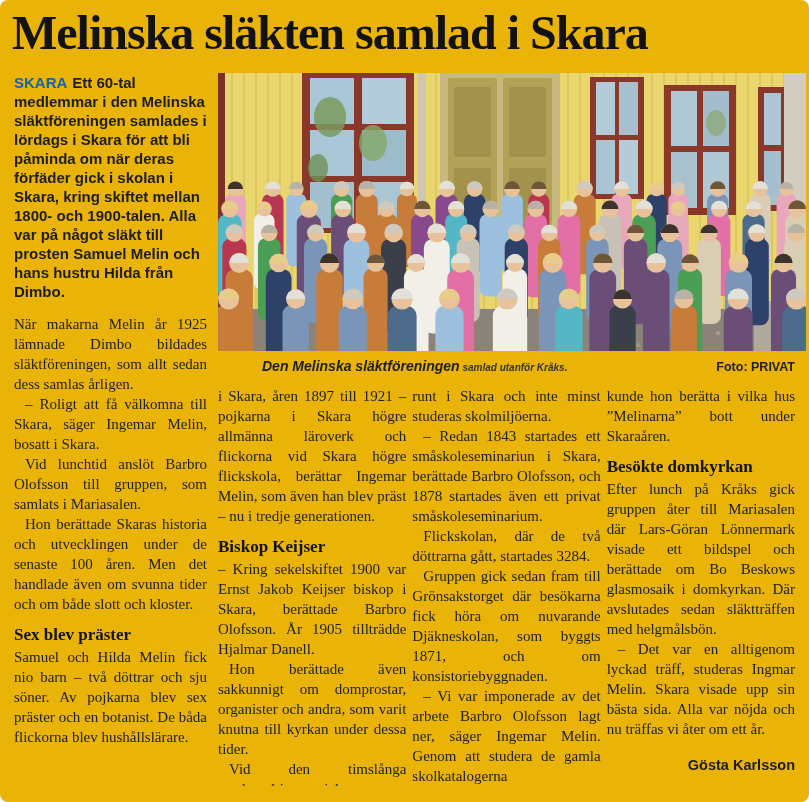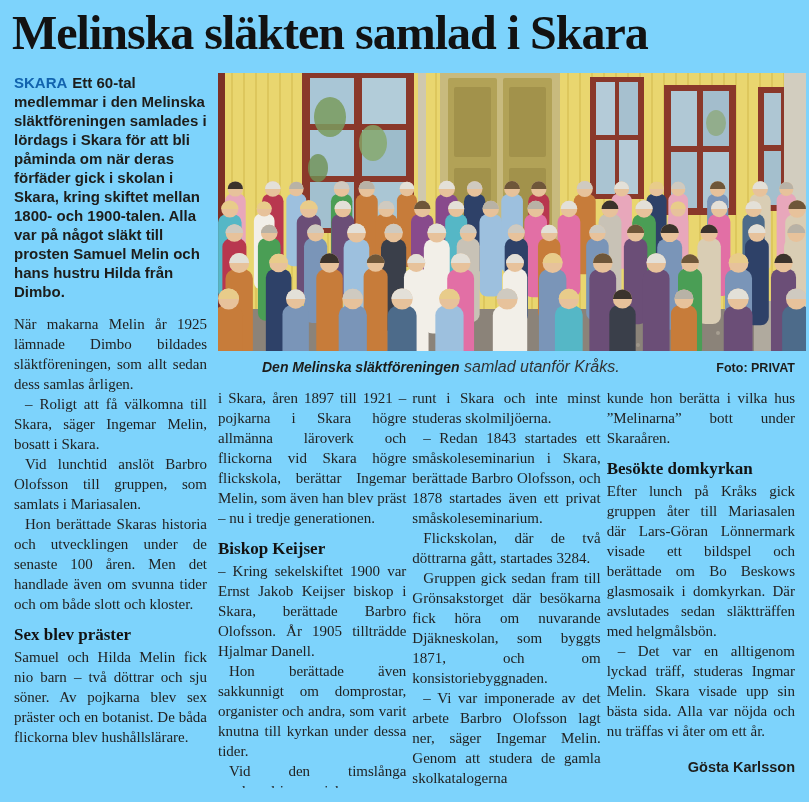--- a/index.html
+++ b/index.html
@@ -1,36 +1,36 @@
 <!DOCTYPE html>
 <html><head>
 <meta charset="utf-8">
 <style>
   html,body{margin:0;padding:0;background:#ffffff;}
-  .page{position:relative;width:809px;height:802px;background:#7dd3fc;overflow:hidden;
-        font-family:"Liberation Serif","DejaVu Serif",serif;color:#1d1d1b;}
+  .page{position:relative;width:809px;height:802px;background:#eab308;overflow:hidden;
+        font-family:"Liberation Serif","DejaVu Serif",serif;color:#1d1d1b;border-radius:8px;}
   .headline{margin:6px 12px 0 12px;font-family:"Liberation Serif","DejaVu Serif",serif;
         font-weight:700;font-size:48px;line-height:1.12;letter-spacing:-1px;color:#121212;
         white-space:nowrap;}
   .content{display:flex;padding:0 14px;margin-top:13px;}
   .leftcol{flex:none;width:193px;margin-right:11px;}
   .lead{font-family:"Liberation Sans","DejaVu Sans",sans-serif;font-weight:700;
         font-size:15px;line-height:19px;color:#1d1d1b;}
   .kicker{color:#1263ae;margin-right:5px;}
   .bodytext{font-size:15px;line-height:20px;text-align:justify;color:#222;}
   .bodytext p{margin:0;}
   .bodytext p.ind{text-indent:11px;}
   .sub{font-weight:700;font-size:17px;line-height:20px;margin:11px 0 2px 0;color:#121212;}
   .col1body{margin-top:13px;}
   .rightregion{flex:1;min-width:0;}
   .photo{display:block;width:588px;height:278px;}
   .caption-row{display:flex;align-items:baseline;margin:7px 0 12px 0;
         font-family:"Liberation Sans","DejaVu Sans",sans-serif;}
   .cap-b{font-style:italic;font-weight:700;font-size:14px;color:#1d1d1b;margin-left:44px;}
-  .cap-r{font-style:italic;font-size:16px;color:#333;white-space:pre;}
+  .cap-r{font-style:italic;font-size:10px;color:#333;white-space:pre;font-weight:bold;}
   .credit{margin-left:auto;font-weight:700;font-size:12.5px;color:#1d1d1b;}
   .cols{display:flex;gap:6px;height:400px;overflow:hidden;}
   .col{flex:1;min-width:0;}
   .byline{margin-top:16px;text-align:right;font-family:"Liberation Sans","DejaVu Sans",sans-serif;
         font-weight:700;font-size:14.5px;color:#1d1d1b;}
 </style>
 </head>
 <body>
 
 <div class="page">

